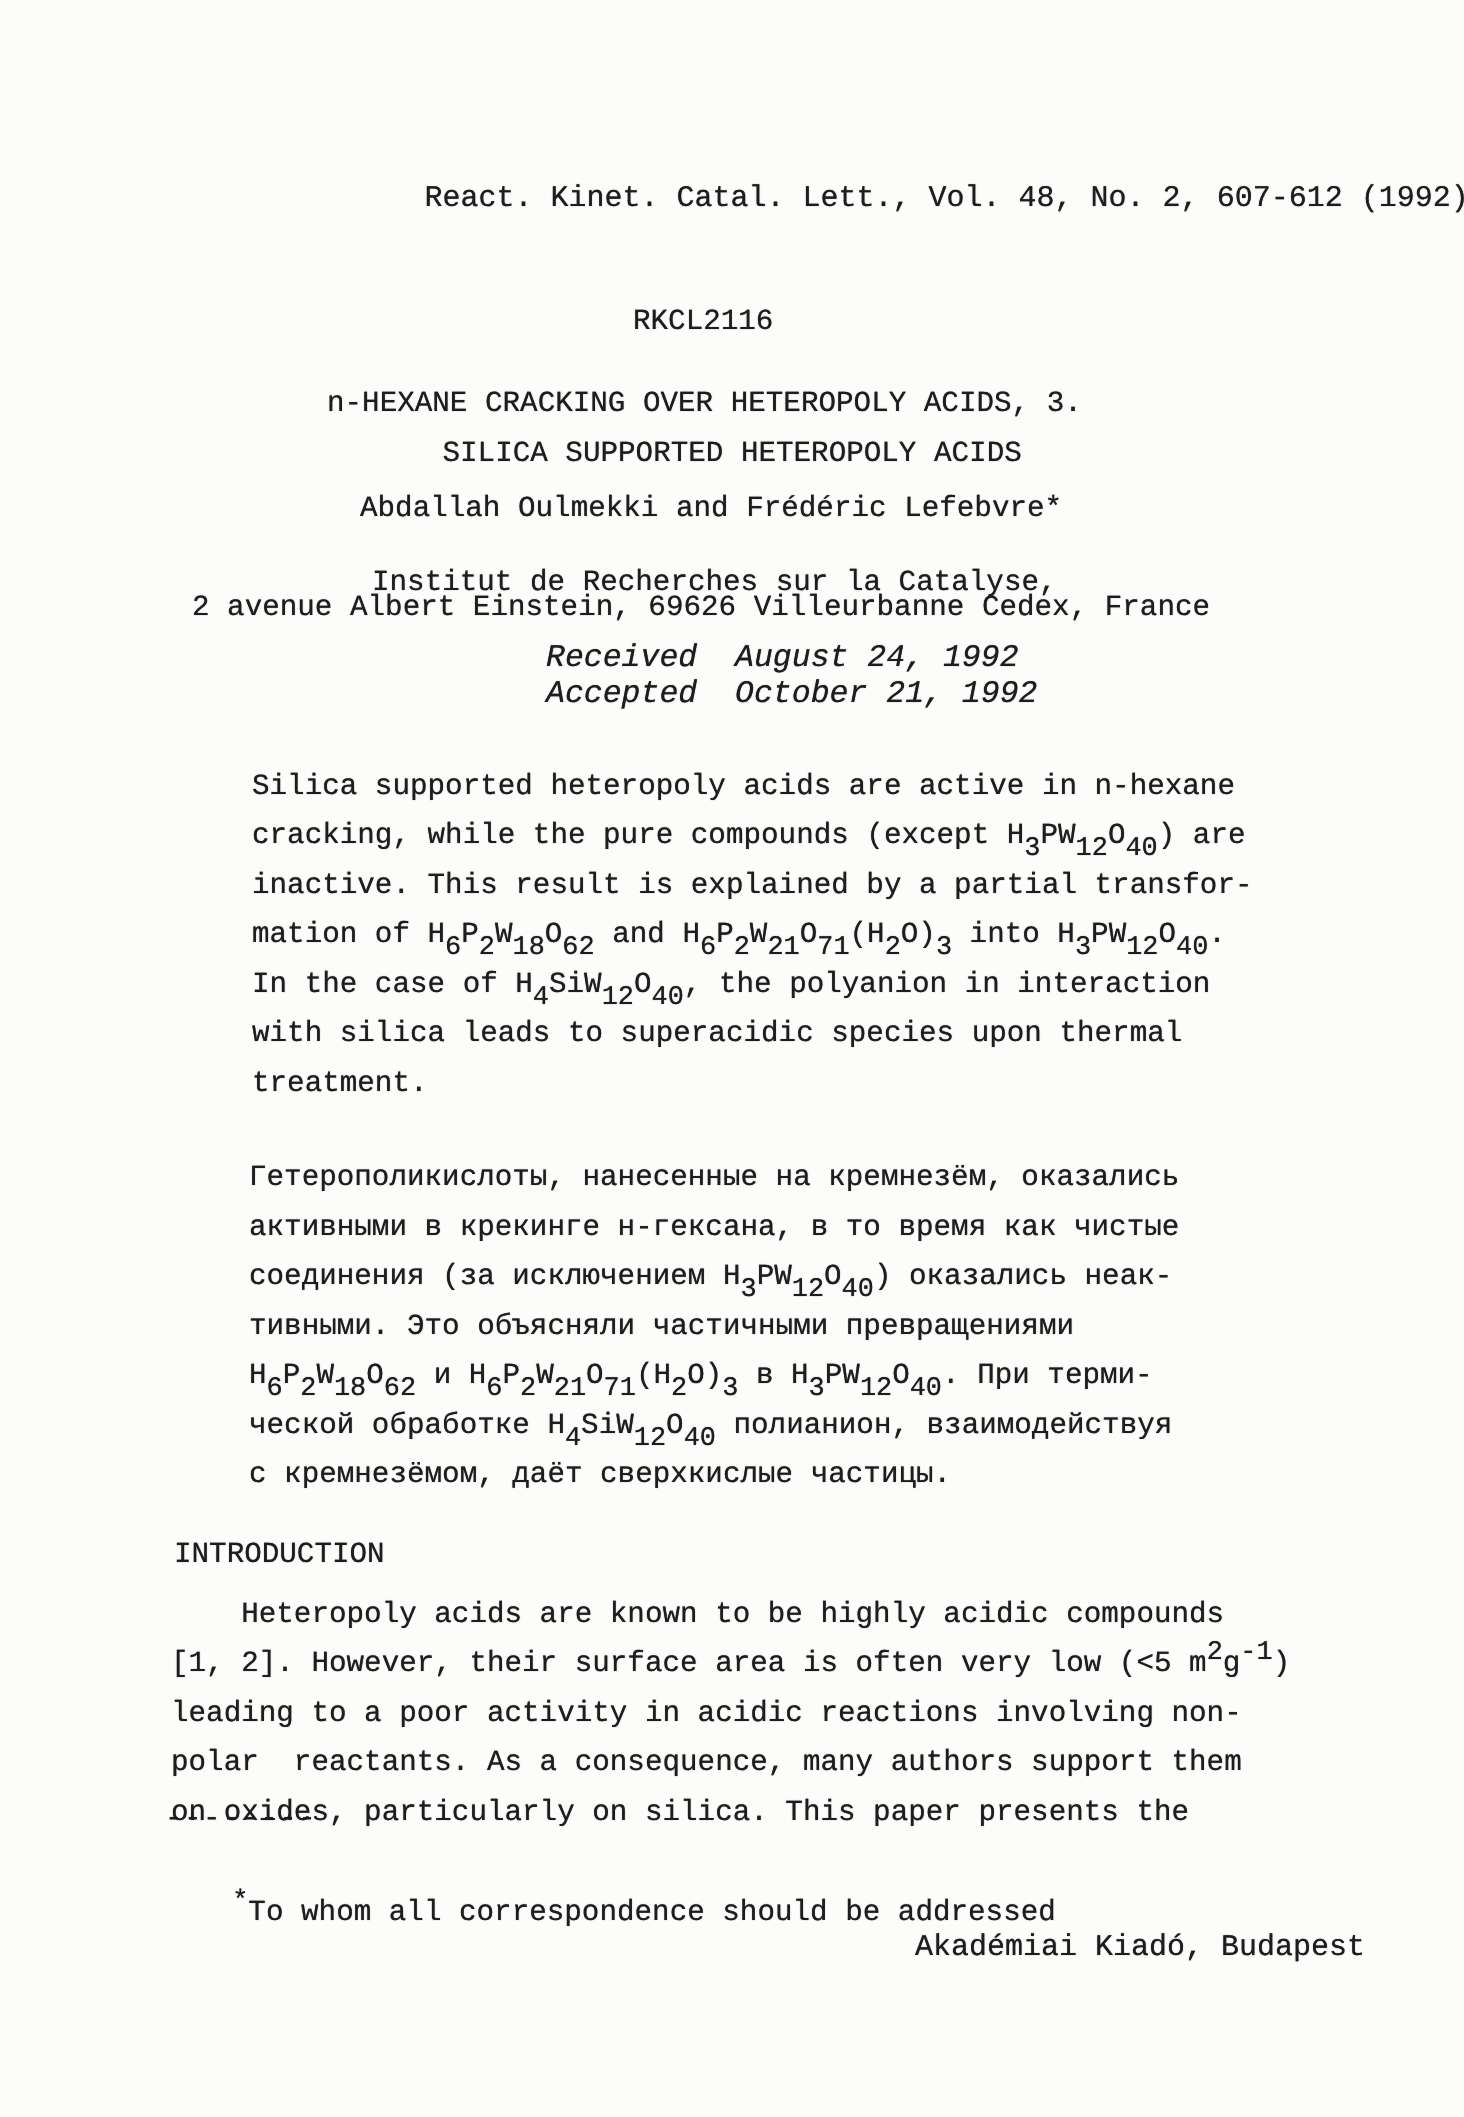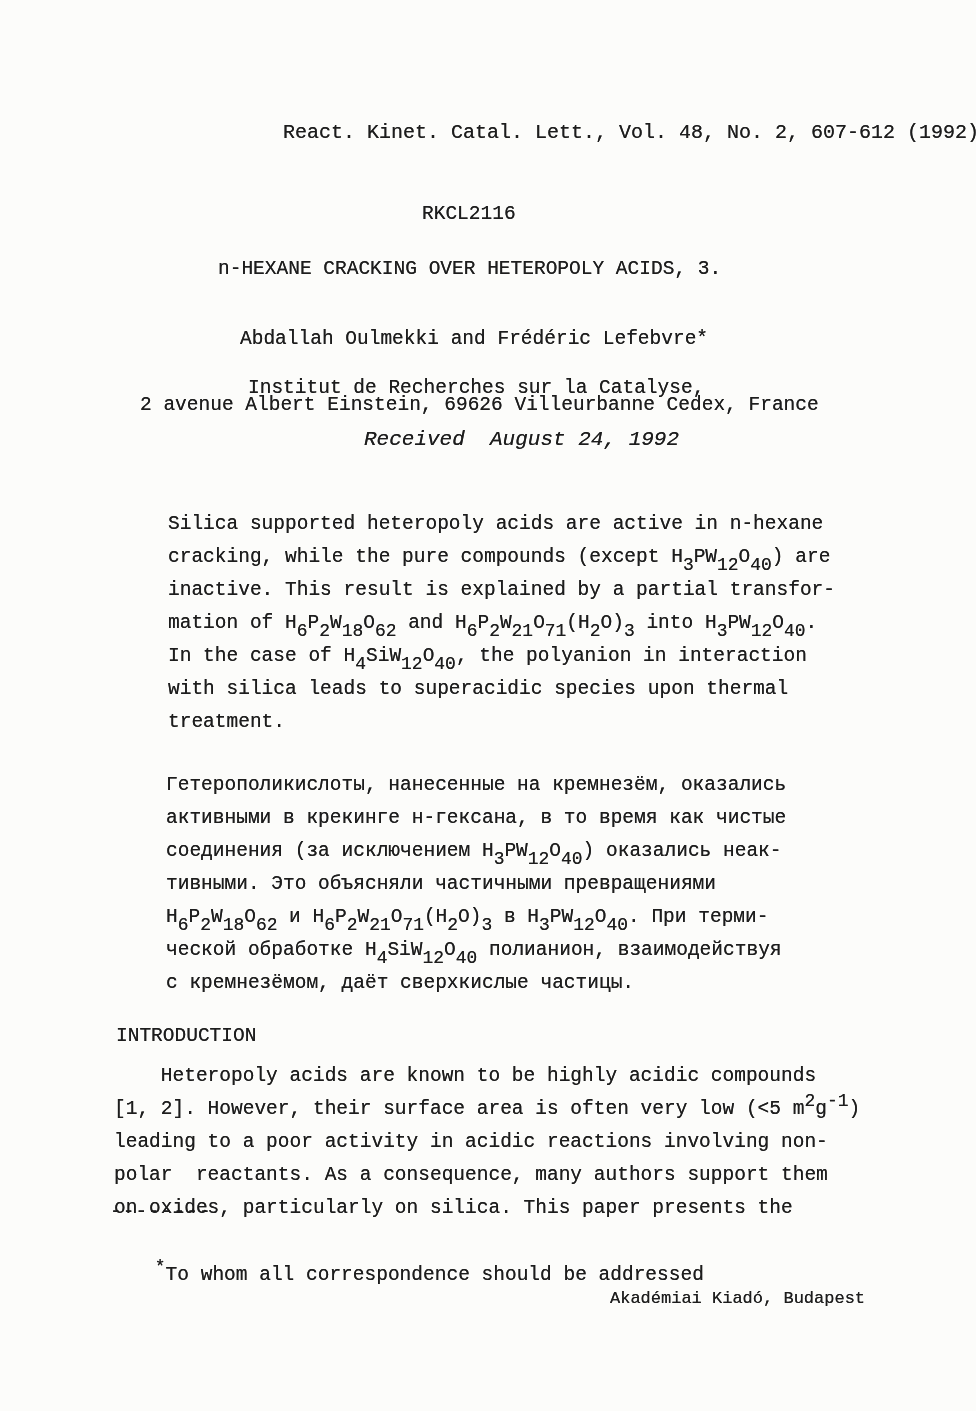--- a/index.html
+++ b/index.html
@@ -14,43 +14,45 @@
     line-height:33px;
     overflow:hidden;
     text-shadow:0 0 0.6px rgba(25,25,25,0.85);
   }
   .abs{position:absolute;white-space:pre;}
   .tline{white-space:pre;line-height:33px;}
   sub{font-size:0.92em;vertical-align:-0.45em;line-height:0;}
   sup{font-size:0.92em;vertical-align:0.45em;line-height:0;}
   .journal{font-size:20px;line-height:24px;}
   .date-line{font-style:italic;font-size:21px;line-height:24px;}
-  .publisher{font-size:17px;line-height:24px;}
+  .publisher{font-size:20px;line-height:24px;}
   .rule{letter-spacing:1px;}
 </style>
 </head>
 <body>
 
 <div class="page">
 
   <div class="abs journal" style="left:283px;top:121px;">React. Kinet. Catal. Lett., Vol. 48, No. 2, 607-612 (1992)</div>
 
   <div class="abs" style="left:422px;top:198px;">RKCL2116</div>
 
   <div class="abs" style="left:218px;top:253px;">n-HEXANE CRACKING OVER HETEROPOLY ACIDS, 3.</div>
 
+  <div class="abs" style="left:295px;top:286px;">SILICA SUPPORTED HETEROPOLY ACIDS</div>
 
   <div class="abs" style="left:240px;top:323px;">Abdallah Oulmekki and Frédéric Lefebvre*</div>
 
   <div class="abs" style="left:248px;top:372px;">Institut de Recherches sur la Catalyse,</div>
 
-  <div class="abs" style="left:140px;top:389px;text-align:center;">2 avenue Albert Einstein, 69626 Villeurbanne Cedex, France</div>
+  <div class="abs" style="left:128px;top:389px;text-align:center;">2 avenue Albert Einstein, 69626 Villeurbanne Cedex, France</div>
 
   <div class="abs date-line" style="left:364px;top:428px;">Received  August 24, 1992</div>
 
+  <div class="abs date-line" style="left:364px;top:452px;">Accepted  October 21, 1992</div>
 
   <div class="abs" style="left:168px;top:508px;"><div class="tline">Silica supported heteropoly acids are active in n-hexane</div><div class="tline">cracking, while the pure compounds (except H<sub>3</sub>PW<sub>12</sub>O<sub>40</sub>) are</div><div class="tline">inactive. This result is explained by a partial transfor-</div><div class="tline">mation of H<sub>6</sub>P<sub>2</sub>W<sub>18</sub>O<sub>62</sub> and H<sub>6</sub>P<sub>2</sub>W<sub>21</sub>O<sub>71</sub>(H<sub>2</sub>O)<sub>3</sub> into H<sub>3</sub>PW<sub>12</sub>O<sub>40</sub>.</div><div class="tline">In the case of H<sub>4</sub>SiW<sub>12</sub>O<sub>40</sub>, the polyanion in interaction</div><div class="tline">with silica leads to superacidic species upon thermal</div><div class="tline">treatment.</div></div>
 
   <div class="abs" style="left:166px;top:769px;"><div class="tline">Гетерополикислоты, нанесенные на кремнезём, оказались</div><div class="tline">активными в крекинге н-гексана, в то время как чистые</div><div class="tline">соединения (за исключением H<sub>3</sub>PW<sub>12</sub>O<sub>40</sub>) оказались неак-</div><div class="tline">тивными. Это объясняли частичными превращениями</div><div class="tline">H<sub>6</sub>P<sub>2</sub>W<sub>18</sub>O<sub>62</sub> и H<sub>6</sub>P<sub>2</sub>W<sub>21</sub>O<sub>71</sub>(H<sub>2</sub>O)<sub>3</sub> в H<sub>3</sub>PW<sub>12</sub>O<sub>40</sub>. При терми-</div><div class="tline">ческой обработке H<sub>4</sub>SiW<sub>12</sub>O<sub>40</sub> полианион, взаимодействуя</div><div class="tline">с кремнезёмом, даёт сверхкислые частицы.</div></div>
 
   <div class="abs" style="left:116px;top:1020px;">INTRODUCTION</div>
 
   <div class="abs" style="left:114px;top:1060px;"><div class="tline">    Heteropoly acids are known to be highly acidic compounds</div><div class="tline">[1, 2]. However, their surface area is often very low (&lt;5 m<sup>2</sup>g<sup>-1</sup>)</div><div class="tline">leading to a poor activity in acidic reactions involving non-</div><div class="tline">polar  reactants. As a consequence, many authors support them</div><div class="tline">on oxides, particularly on silica. This paper presents the</div></div>
 
   <div class="abs rule" style="left:110px;top:1196px;">--------</div>

